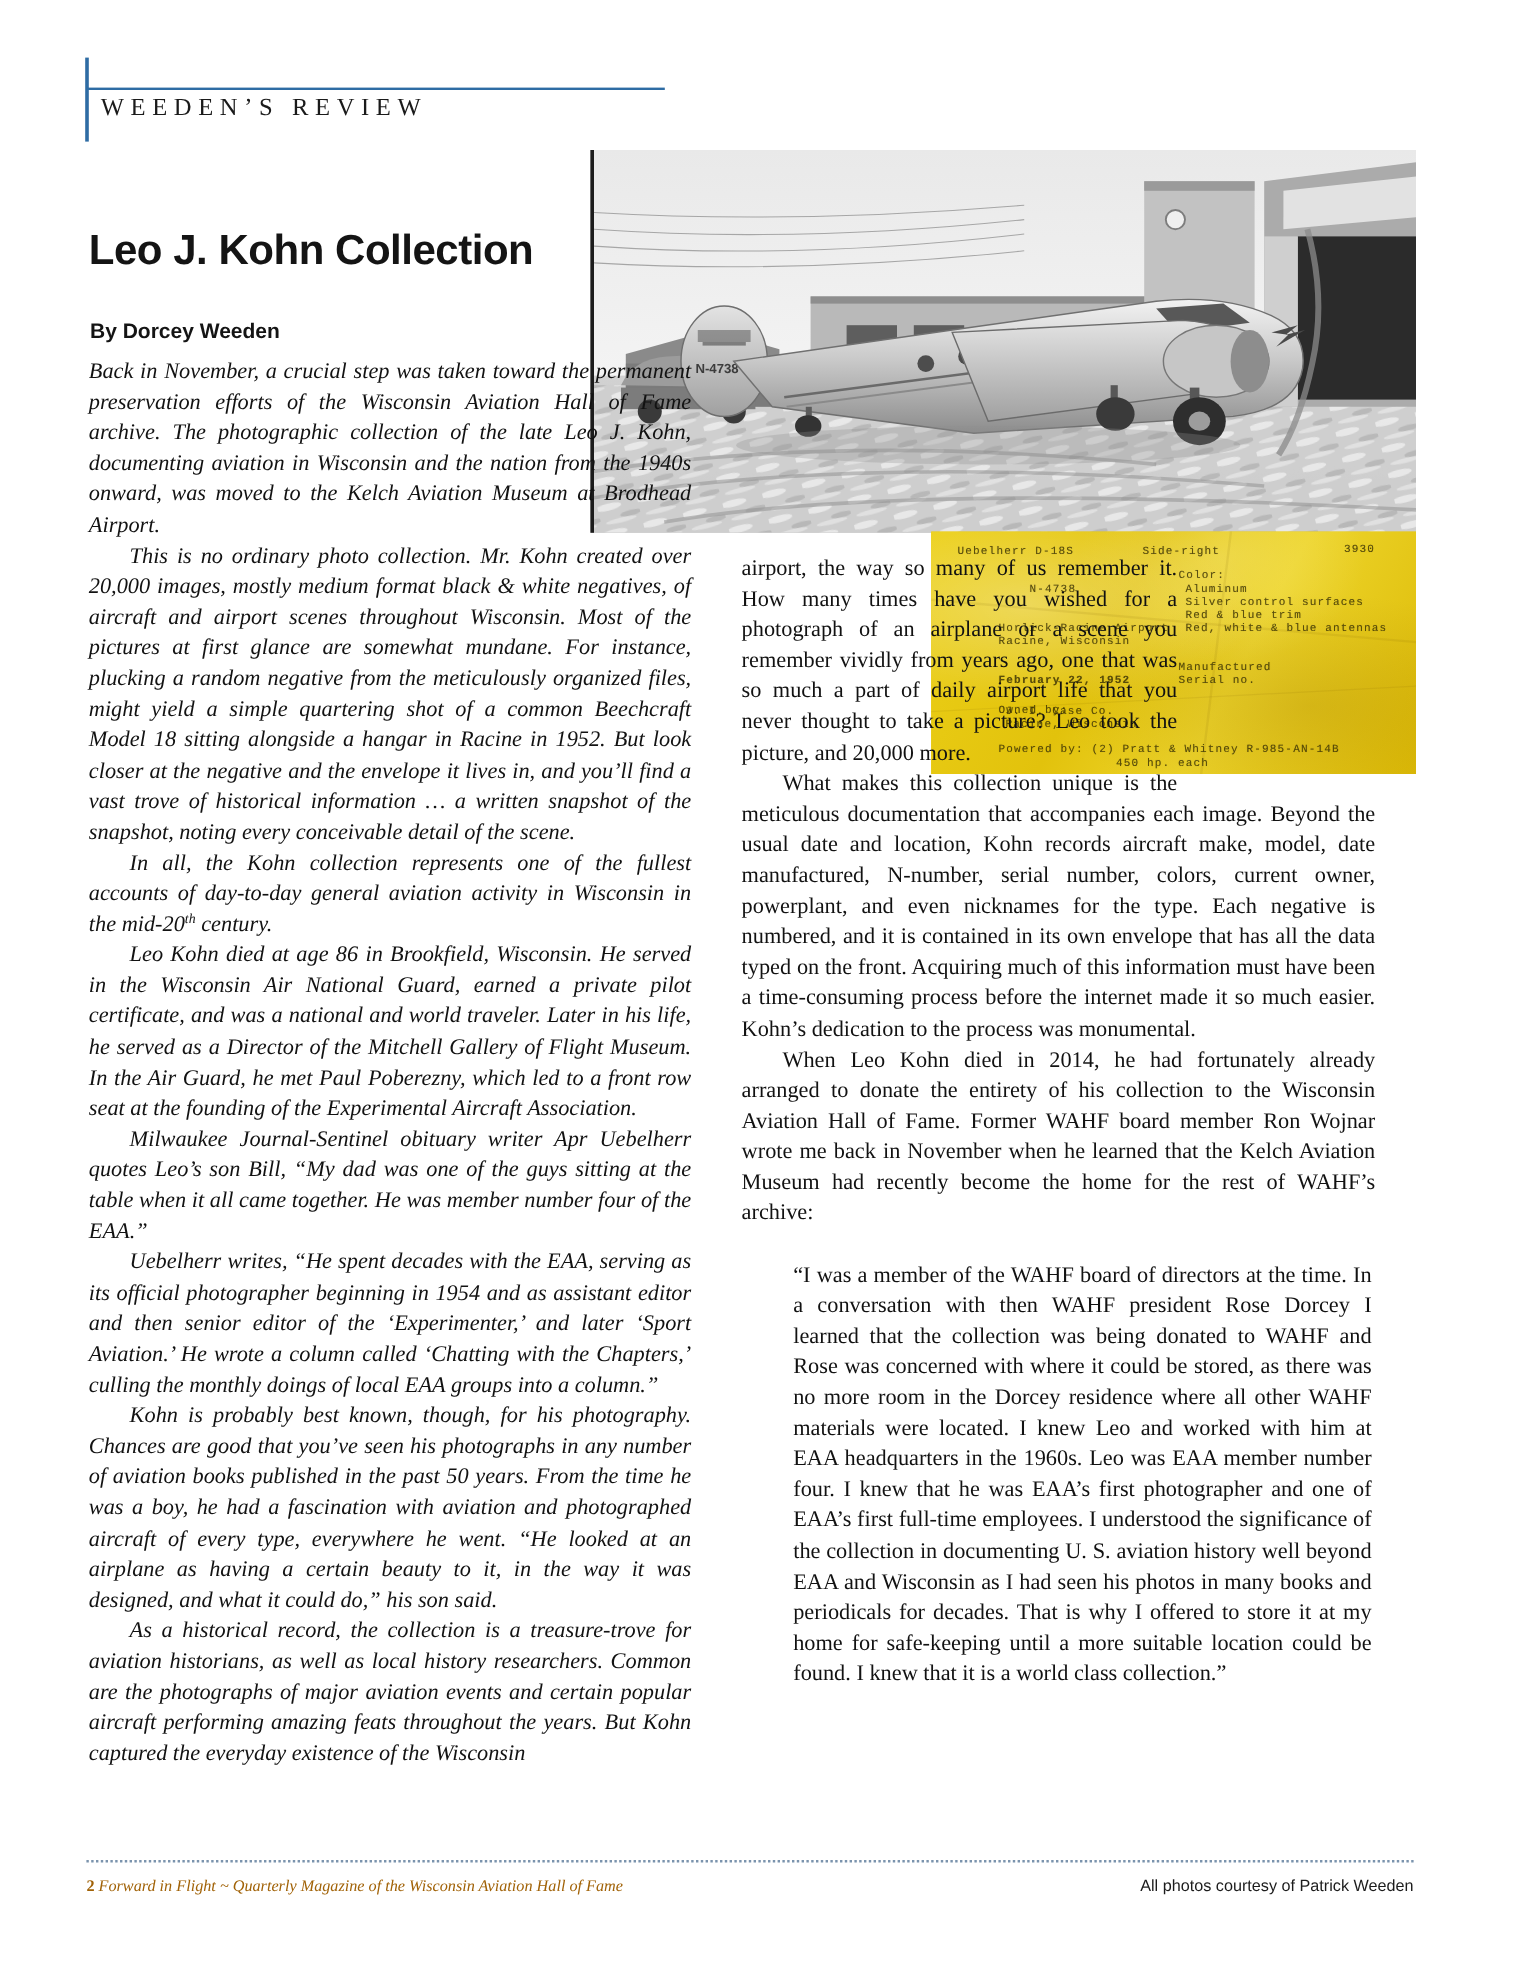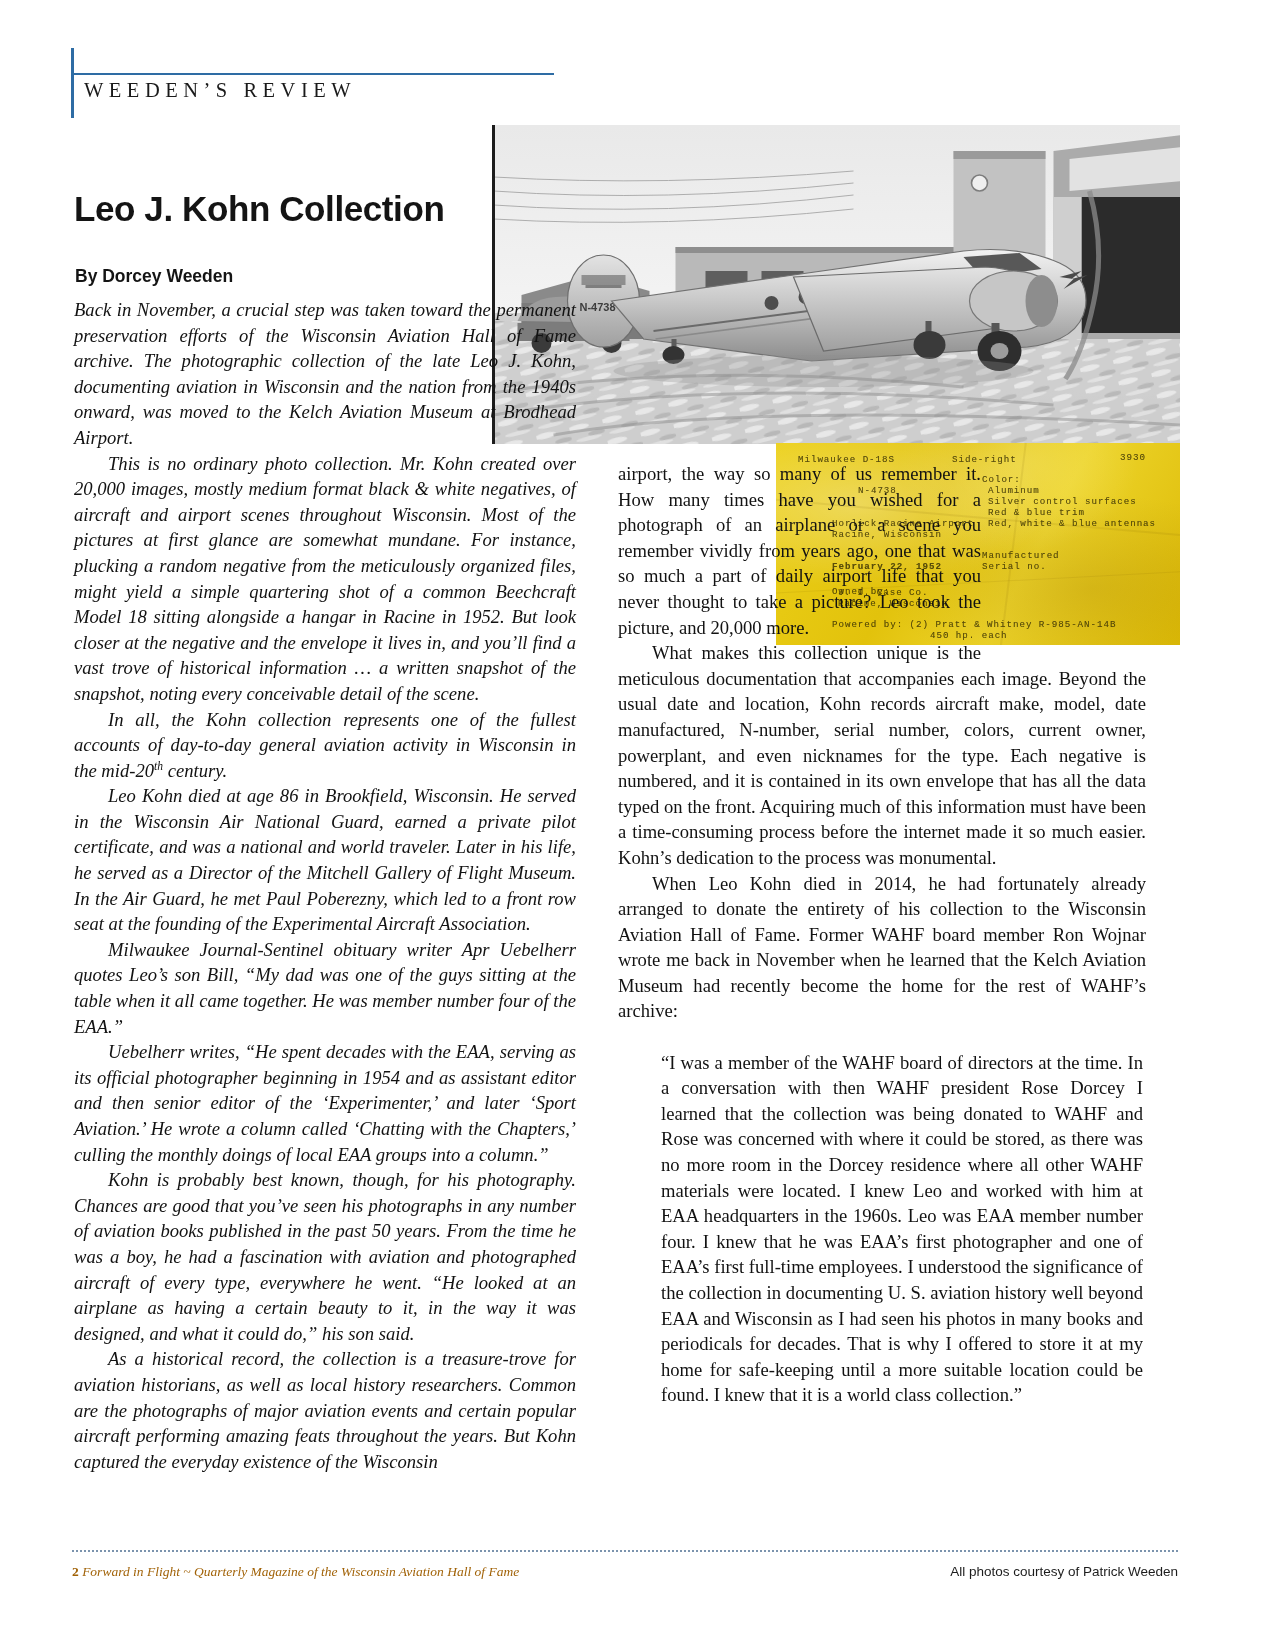--- a/index.html
+++ b/index.html
@@ -236,21 +236,21 @@
 
     <ellipse cx="330" cy="246" rx="210" ry="16" fill="#8f8f8f" opacity="0.3"></ellipse>
   </svg>
 </div>
 
 <div class="envelope">
   <div class="env-crease" style="left:-20px; top:54px; width:470px; height:1.6px; transform:rotate(5deg);"></div>
   <div class="env-crease" style="left:-10px; top:150px; width:470px; height:1.4px; transform:rotate(-3deg);"></div>
   <div class="env-crease" style="left:250px; top:-10px; width:2px; height:230px; transform:rotate(7deg);"></div>
   <div id="env-lines">
-      <div class="env-line" style="left: 22px; top: 11px;">Milwaukee D-18S</div>
+      <div class="env-line" style="left: 22px; top: 11px;">Uebelherr D-18S</div>
       <div class="env-line" style="left: 176px; top: 11px;">Side-right</div>
       <div class="env-line" style="left: 344px; top: 9px;">3930</div>
       <div class="env-line" style="left: 206px; top: 31px;">Color:</div>
       <div class="env-line" style="left: 212px; top: 42px;">Aluminum</div>
       <div class="env-line" style="left: 82px; top: 42px;">N-4738</div>
       <div class="env-line" style="left: 212px; top: 53px;">Silver control surfaces</div>
       <div class="env-line" style="left: 212px; top: 64px;">Red &amp; blue trim</div>
       <div class="env-line" style="left: 212px; top: 75px;">Red, white &amp; blue antennas</div>
       <div class="env-line" style="left: 56px; top: 75px;">Horlick-Racine Airport</div>
       <div class="env-line" style="left: 56px; top: 86px;">Racine, Wisconsin</div>

